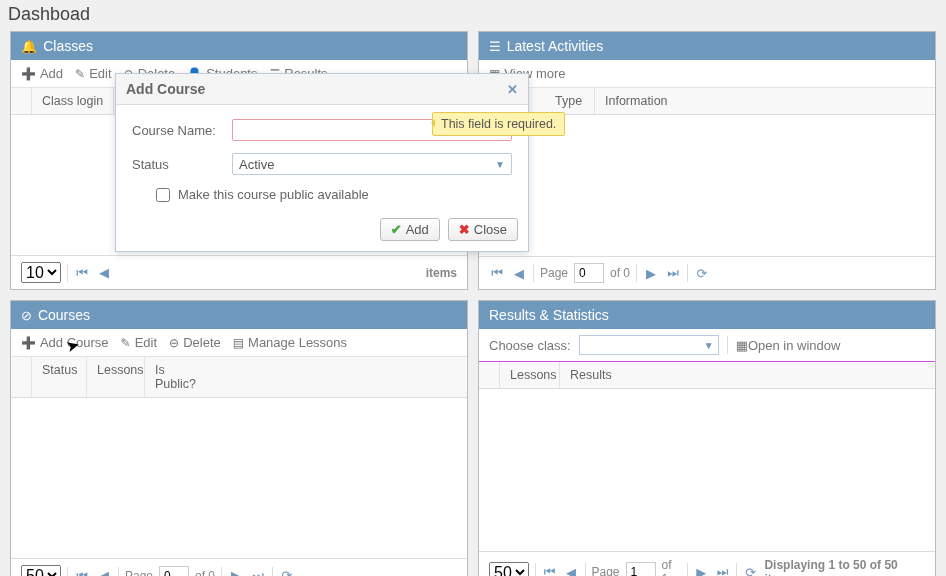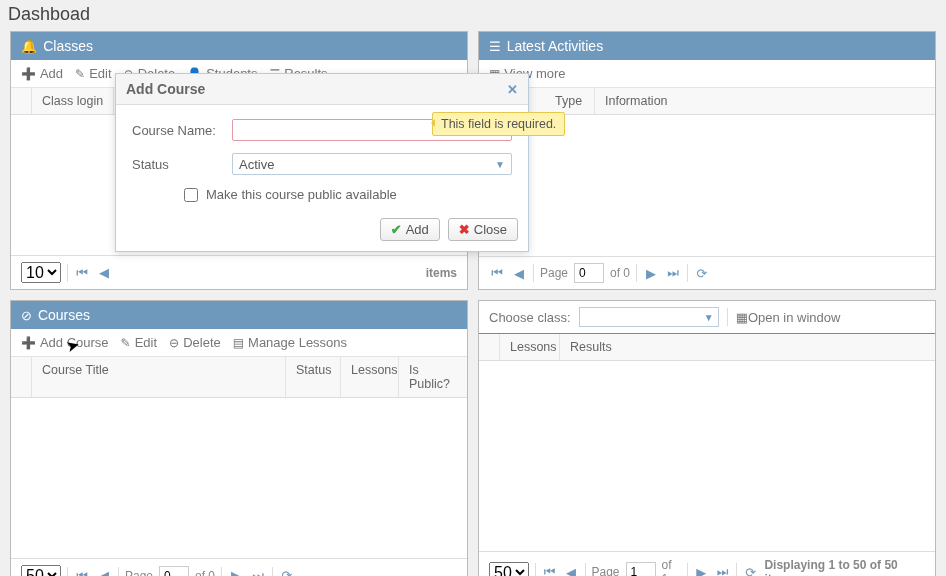--- a/index.html
+++ b/index.html
@@ -179,21 +179,21 @@
   font-size: 13px;
   background: #fff;
   border-radius: 2px;
   color:#555;
 }
 .select-wrap .arrow { color:#6f98bd; font-size:10px; }
 .checkbox-row {
   display:flex;
   align-items:center;
   gap:8px;
-  margin-left:52px;
+  margin-left:24px;
   margin-top:4px;
 }
 .checkbox-row input { width:14px; height:14px; }
 .modal-footer {
   display:flex;
   justify-content:flex-end;
   gap:8px;
   padding: 8px 10px 10px;
 }
 .mbtn {
@@ -346,21 +346,20 @@
           <span class="ticon">⊖</span>
           <span>Delete</span>
         </span>
       <span class="tbtn">
           <span class="ticon">▤</span>
           <span>Manage Lessons</span>
         </span>
     </div>
     <div class="col-headers">
       <div class="th" style="width:20px;"></div>
-      <div class="th" style="flex:1;">Course Title</div>
       <div class="th" style="width:55px;">Status</div>
       <div class="th" style="width:58px;">Lessons</div>
       <div class="th" style="width:68px;border-right:none;">Is Public?</div>
     </div>
     <div class="panel-body"></div>
     <div class="pager">
       <select><option>50</option></select>
       <span class="sep"></span>
       <span class="pbtn">⏮</span>
       <span class="pbtn">◀</span>
@@ -370,20 +369,23 @@
       <span>of 0</span>
       <span class="sep"></span>
       <span class="pbtn">▶</span>
       <span class="pbtn">⏭</span>
       <span class="sep"></span>
       <span class="pbtn">⟳</span>
     </div>
   </div>
 
   <div class="panel panel-results">
+    <div class="panel-header">
+      <span>Results &amp; Statistics</span>
+    </div>
     <div class="results-bar">
       <span>Choose class:</span>
       <span class="combo">
           <span class="arrow">▼</span>
         </span>
       <span class="sep" style="width:1px;height:18px;background:#ddd;"></span>
       <span class="tbtn"><span class="ticon">▦</span><span>Open in window</span></span>
     </div>
     <div class="col-headers">
       <div class="th" style="width:20px;"></div>

